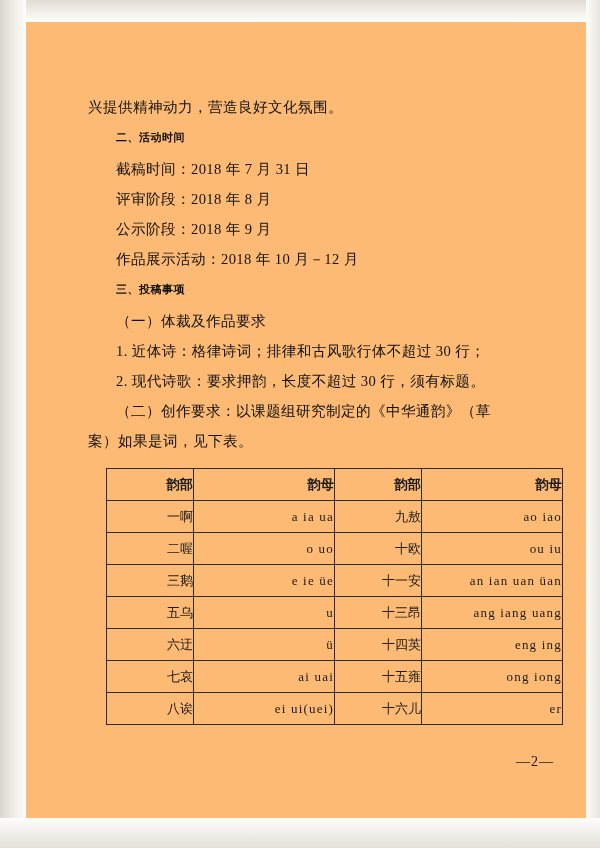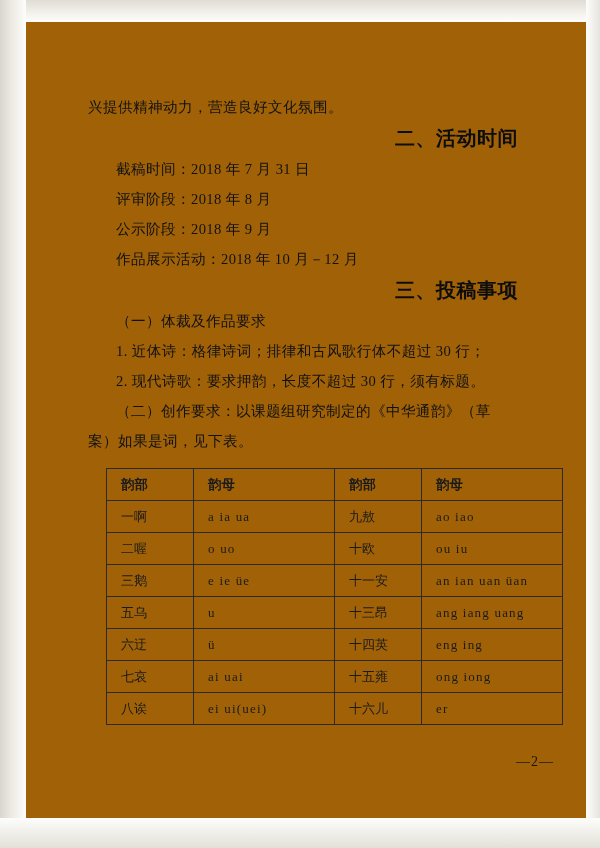--- a/index.html
+++ b/index.html
@@ -11,21 +11,21 @@
     width: 600px;
     height: 848px;
     font-family: "Liberation Serif", "DejaVu Serif", serif;
     color: #1a1a1a;
     position: relative;
     overflow: hidden;
   }
   .page {
     position: absolute;
     inset: 0;
-    background: #a16207;
+    background: #fdba74;
   }
   
   .scan-edge-left {
     position: absolute;
     left: 0; top: 0; bottom: 0;
     width: 26px;
     background: linear-gradient(to right, #d8d6cf 0%, #eceae3 45%, #fdfdfb 100%);
     pointer-events: none;
   }
   .scan-edge-top {
@@ -61,43 +61,42 @@
     font-size: 14.6px;
     line-height: 30px;
     letter-spacing: 0.4px;
     color: #111;
     white-space: nowrap;
   }
   .para.indent {
     padding-left: 28px;
   }
   .heading {
-    font-size: 20px;
+    font-size: 11px;
     font-weight: bold;
-    font-family: Liberation Serif, serif;
+    font-family: Liberation Mono, monospace;
     line-height: 32px;
     padding-left: 28px;
     letter-spacing: 0.5px;
     color: #0d0d0d;
-    text-align: right;
   }
 
   table.rhyme {
     border-collapse: collapse;
     margin-top: 12px;
     margin-left: 18px;
     width: 396px;
     table-layout: fixed;
   }
   table.rhyme td, table.rhyme th {
     border: 1px solid #2b2b2b;
     height: 31px;
     padding: 0 0 0 14px;
     font-size: 13px;
-    text-align: left;
+    text-align: right;
     vertical-align: middle;
     font-family: "Liberation Serif", serif;
   }
   table.rhyme th {
     font-weight: bold;
     font-family: "DejaVu Sans", "Liberation Sans", sans-serif;
     font-size: 13.4px;
   }
   .col-bu  { width: 72px; }
   .col-mu  { width: 126px; }

